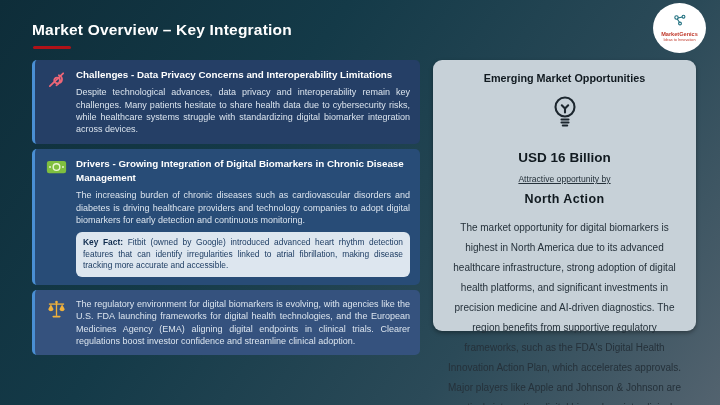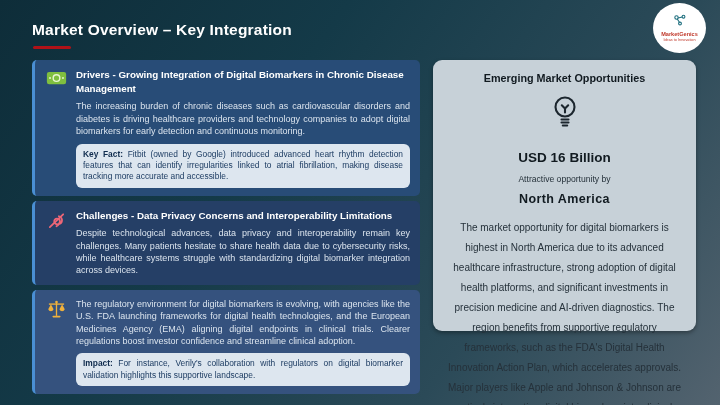--- a/index.html
+++ b/index.html
@@ -64,21 +64,21 @@
   
   .right-panel {
     position:absolute; left:433px; top:60px; width:263px; height:271px;
     background:#c7d1d8; border-radius:9px;
     padding:12px 15px; text-align:center; color:#1f2b33;
     box-shadow:0 2px 4px rgba(0,0,0,.35);
   }
   .panel-title { font-size:10.8px; font-weight:bold; color:#111a20; }
   .panel-icon { margin:10px auto 6px auto; width:32px; height:38px; }
   .panel-value { font-size:13.5px; font-weight:bold; color:#111a20; margin-top:18px; }
-  .panel-subtitle { font-size:8.6px; margin-top:9px; color:#25313a; }
+  .panel-subtitle { font-size:8.6px; margin-top:9px; color:#25313a;text-decoration:underline; }
   .panel-region { font-size:12.5px; font-weight:bold; margin-top:8px; color:#111a20; letter-spacing:.4px; }
   .panel-period { font-size:8.6px; margin-top:9px; color:#25313a; }
   .panel-desc {
     margin-top:12px; font-size:10px; line-height:2.0; color:#25313a;
   }
 </style>
 </head>
 <body>
 
 <div class="slide">
@@ -97,84 +97,83 @@
           <line x1="5.3" y1="5" x2="7.4" y2="8.3"></line>
         </g>
       </svg>
     </span>
     <div class="logo-brand">MarketGenics</div>
     <div class="logo-tagline">Ideas to Innovation</div>
   </div>
 
   <div class="left-col">
 
+    <div class="card card-2">
+      <span class="card-icon">
+        <svg width="21" height="19" viewBox="0 0 22 20">
+          <g fill="none" stroke="#ee6677" stroke-width="1.9" stroke-linecap="round">
+            <path d="M13.5 5.5 C 18.5 7.5 17.5 14 12.5 14 C 7.5 14 7.5 8 11.5 8 C 15.5 8 16 13 11 16"></path>
+            <line x1="4" y1="17" x2="18" y2="3.5"></line>
+          </g>
+        </svg>
+      </span>
+      <div class="card-content">
+        <div class="card-title">Challenges - Data Privacy Concerns and Interoperability Limitations</div>
+        <p class="card-body">Despite technological advances, data privacy and interoperability remain key challenges. Many patients hesitate to share health data due to cybersecurity risks, while healthcare systems struggle with standardizing digital biomarker integration across devices.</p>
+      </div>
+    </div>
+
     <div class="card card-1">
       <span class="card-icon">
         <svg width="21" height="16" viewBox="0 0 24 18">
           <rect x="1" y="2" width="22" height="14" rx="2.5" fill="#7fbf3f"></rect>
           <circle cx="12" cy="9" r="3.8" fill="none" stroke="#e9f5d2" stroke-width="1.6"></circle>
           <circle cx="4.6" cy="9" r="1.1" fill="#e9f5d2"></circle>
           <circle cx="19.4" cy="9" r="1.1" fill="#e9f5d2"></circle>
         </svg>
       </span>
       <div class="card-content">
         <div class="card-title">Drivers - Growing Integration of Digital Biomarkers in Chronic Disease Management</div>
         <p class="card-body">The increasing burden of chronic diseases such as cardiovascular disorders and diabetes is driving healthcare providers and technology companies to adopt digital biomarkers for early detection and continuous monitoring.</p>
         <div class="callout"><b>Key Fact:</b><span> Fitbit (owned by Google) introduced advanced heart rhythm detection features that can identify irregularities linked to atrial fibrillation, making disease tracking more accurate and accessible.</span></div>
-      </div>
-    </div>
-
-    <div class="card card-2">
-      <span class="card-icon">
-        <svg width="21" height="19" viewBox="0 0 22 20">
-          <g fill="none" stroke="#ee6677" stroke-width="1.9" stroke-linecap="round">
-            <path d="M13.5 5.5 C 18.5 7.5 17.5 14 12.5 14 C 7.5 14 7.5 8 11.5 8 C 15.5 8 16 13 11 16"></path>
-            <line x1="4" y1="17" x2="18" y2="3.5"></line>
-          </g>
-        </svg>
-      </span>
-      <div class="card-content">
-        <div class="card-title">Challenges - Data Privacy Concerns and Interoperability Limitations</div>
-        <p class="card-body">Despite technological advances, data privacy and interoperability remain key challenges. Many patients hesitate to share health data due to cybersecurity risks, while healthcare systems struggle with standardizing digital biomarker integration across devices.</p>
       </div>
     </div>
 
     <div class="card card-3">
       <span class="card-icon">
         <svg width="21" height="19" viewBox="0 0 22 20">
           <g fill="#f0b13c">
             <circle cx="11" cy="2.2" r="1.4"></circle>
             <rect x="10.3" y="2.5" width="1.4" height="14.2"></rect>
             <rect x="3" y="3.6" width="16" height="1.4"></rect>
             <path d="M5.1 4.6 L2.3 9.8 A2.95 2.95 0 0 0 7.9 9.8 Z"></path>
             <path d="M16.9 4.6 L14.1 9.8 A2.95 2.95 0 0 0 19.7 9.8 Z"></path>
             <rect x="6.7" y="16.6" width="8.6" height="1.7" rx="0.85"></rect>
           </g>
         </svg>
       </span>
       <div class="card-content">
         <p class="card-body">The regulatory environment for digital biomarkers is evolving, with agencies like the U.S. FDA launching frameworks for digital health technologies, and the European Medicines Agency (EMA) aligning digital endpoints in clinical trials. Clearer regulations boost investor confidence and streamline clinical adoption.</p>
-        <div class="callout"><b>Impact:</b><span> For instance, Verily's collaboration with regulators on digital biomarker validation highlights this supportive landscape.</span></div>
       </div>
     </div>
 
   </div>
 
   <div class="right-panel">
     <div class="panel-title">Emerging Market Opportunities</div>
     <div class="panel-icon">
       <svg width="32" height="38" viewBox="0 0 32 38">
         <g fill="none" stroke="#1c262e" stroke-width="2.1" stroke-linecap="round">
           <circle cx="16" cy="13" r="9.5"></circle>
           <path d="M16 18.5 v-4 M16 14.5 l-3.2 -3.2 M16 14.5 l3.2 -3.2"></path>
           <path d="M12.5 25.5 h7"></path>
           <path d="M12.5 28.5 h7"></path>
           <path d="M13.8 31.5 h4.4"></path>
         </g>
       </svg>
     </div>
     <div class="panel-value">USD 16 Billion</div>
     <div class="panel-subtitle">Attractive opportunity by</div>
-    <div class="panel-region">North America</div>
+    <div class="panel-region">North Action</div>
     <p class="panel-desc">The market opportunity for digital biomarkers is highest in North America due to its advanced healthcare infrastructure, strong adoption of digital health platforms, and significant investments in precision medicine and AI-driven diagnostics. The region benefits from supportive regulatory frameworks, such as the FDA's Digital Health Innovation Action Plan, which accelerates approvals. Major players like Apple and Johnson &amp; Johnson are actively integrating digital biomarkers into clinical studies.</p>
   </div>
 
 </div>
 
 </body></html>

